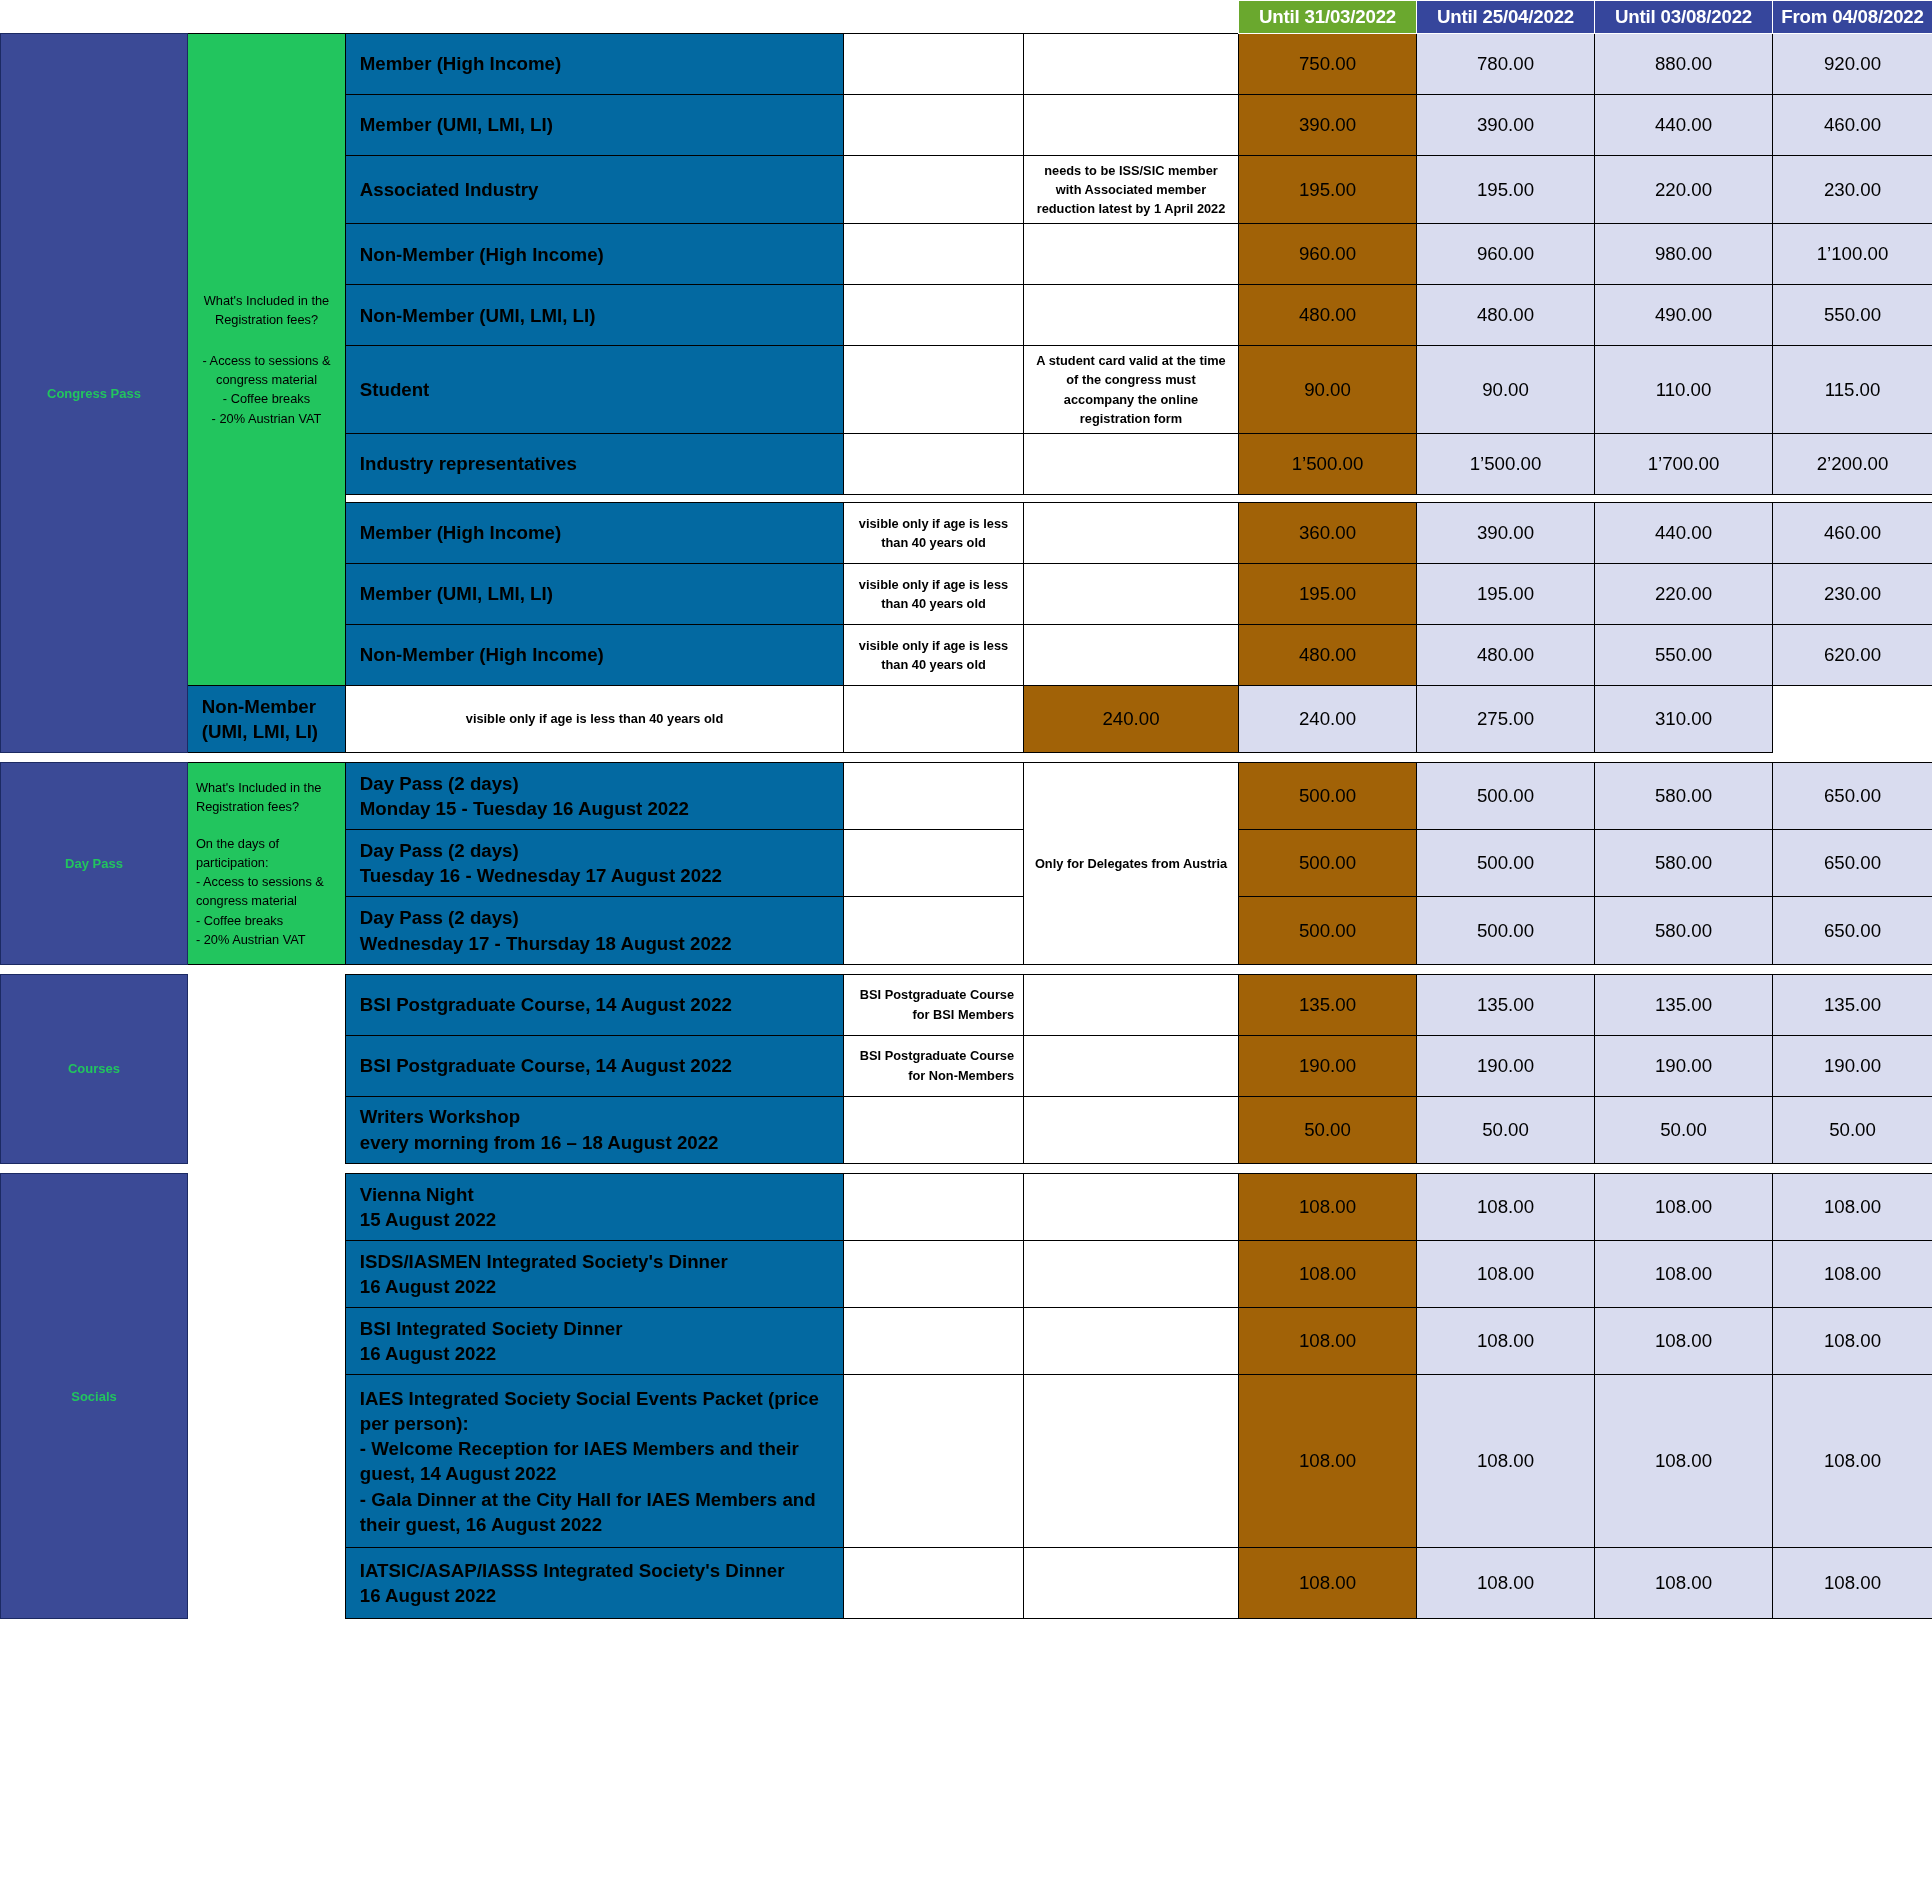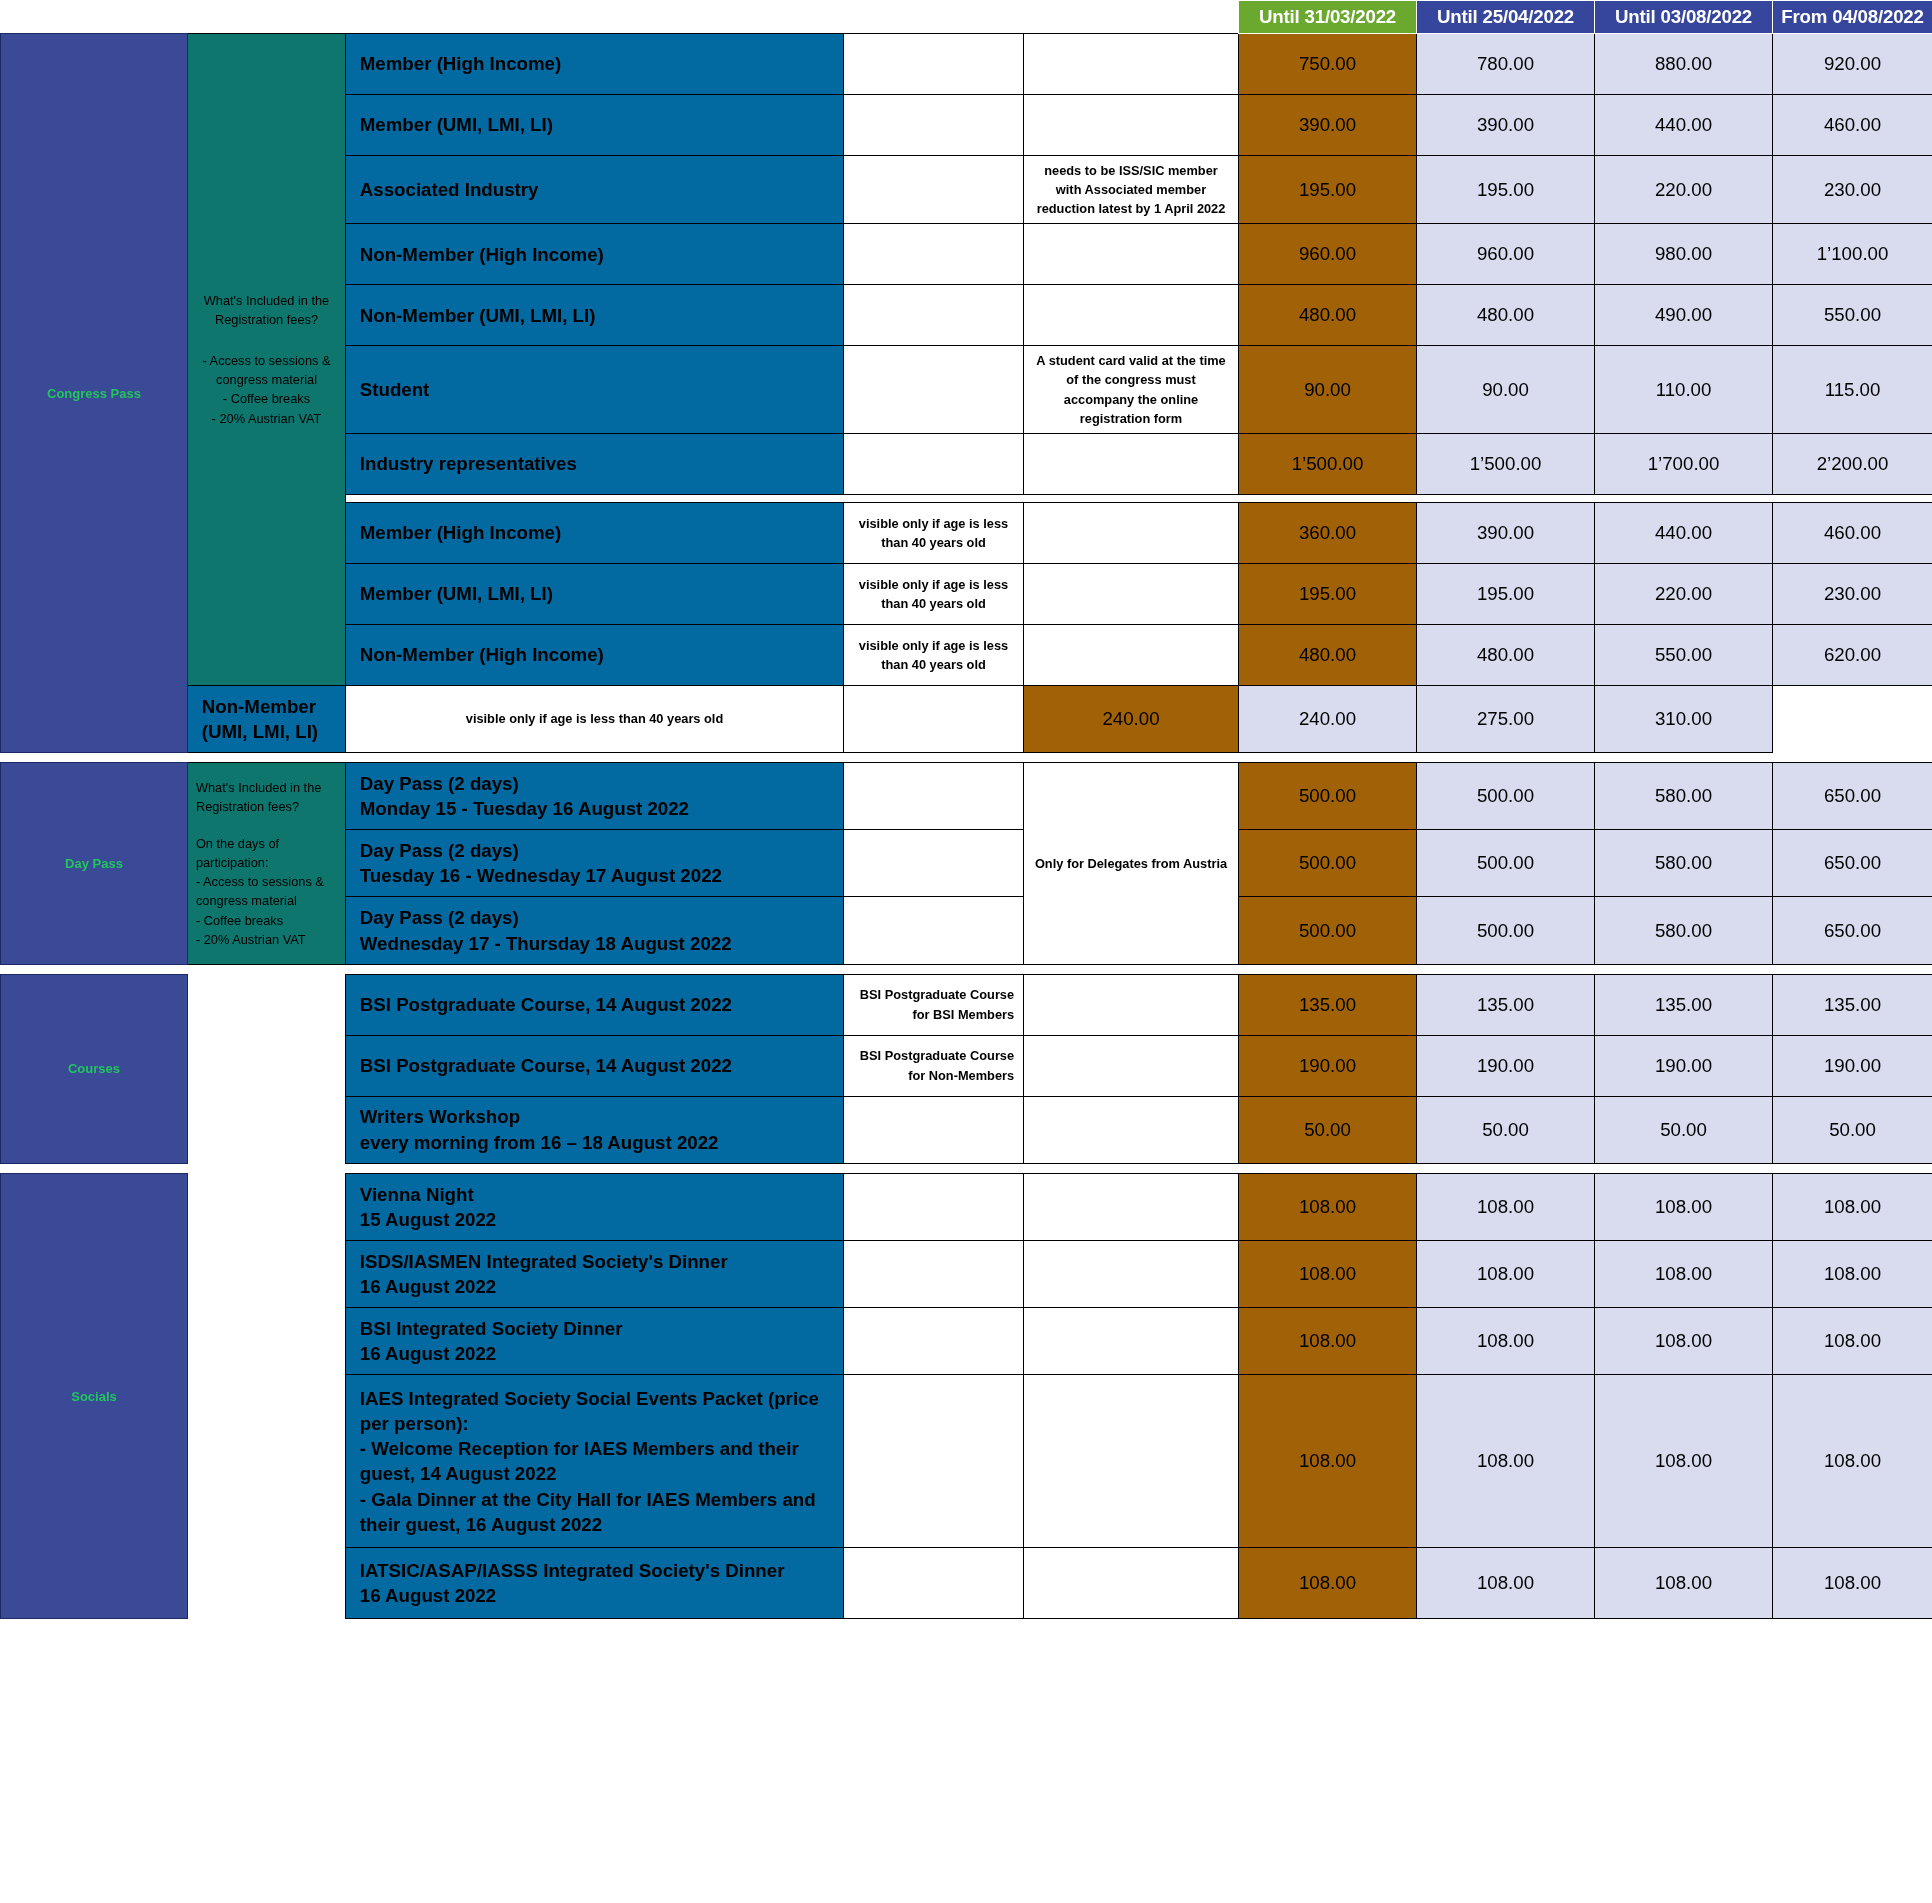--- a/index.html
+++ b/index.html
@@ -72,21 +72,21 @@
     color: #22c55e;
     font-weight: bold;
     font-size: 13px;
     text-align: center;
     vertical-align: middle;
     border: 1px solid #1c2a63;
   }
 
   
   .inc {
-    background: #0f766e;
+    background: #22c55e;
     border: 1px solid #000000;
     font-size: 12.8px;
     line-height: 1.5;
     padding: 5.9px 7.9px;
     text-align: center;
     vertical-align: middle;
   }
   .inc.left { text-align: left; }
 
   

